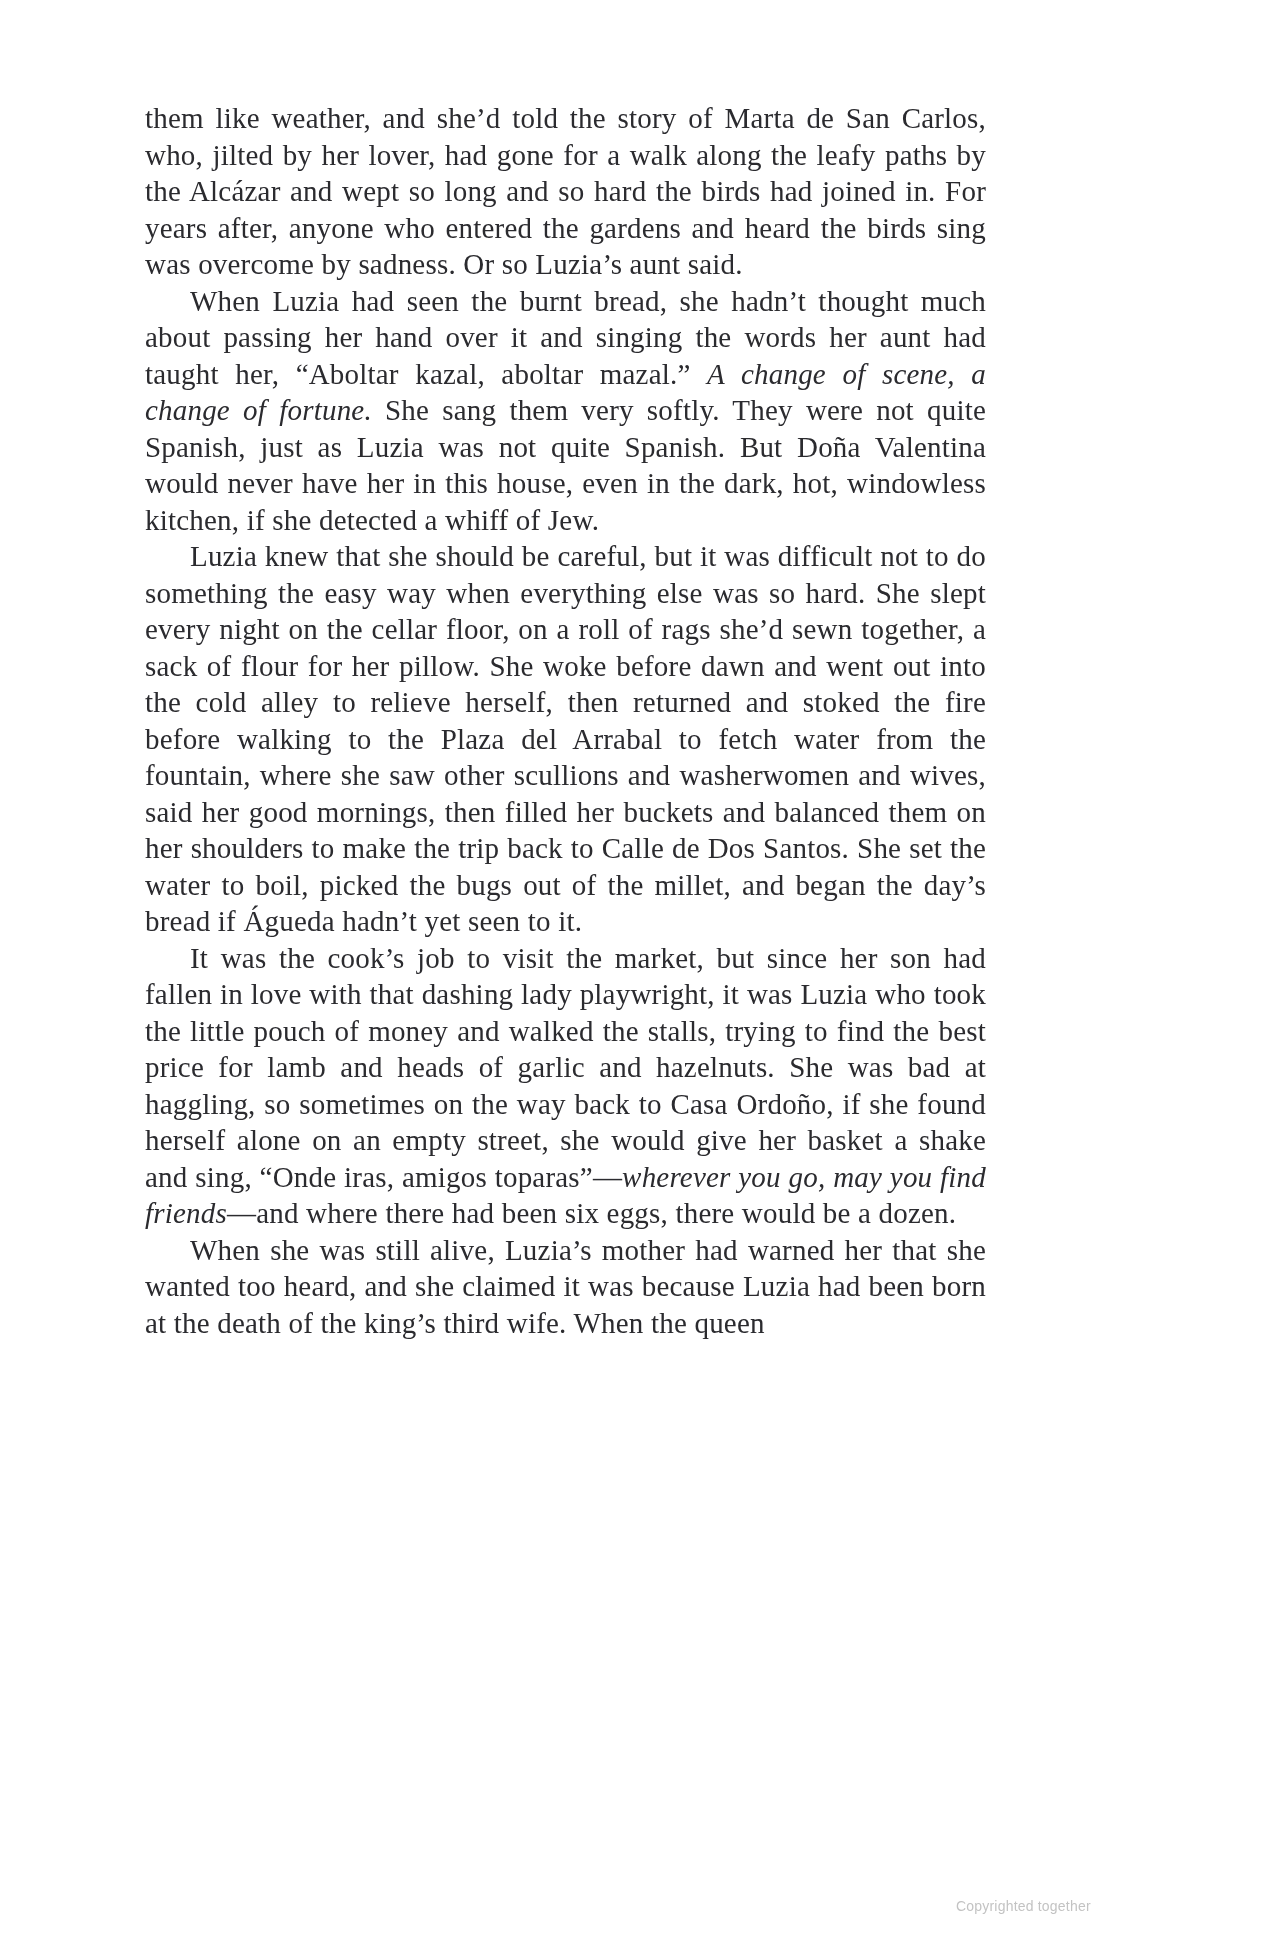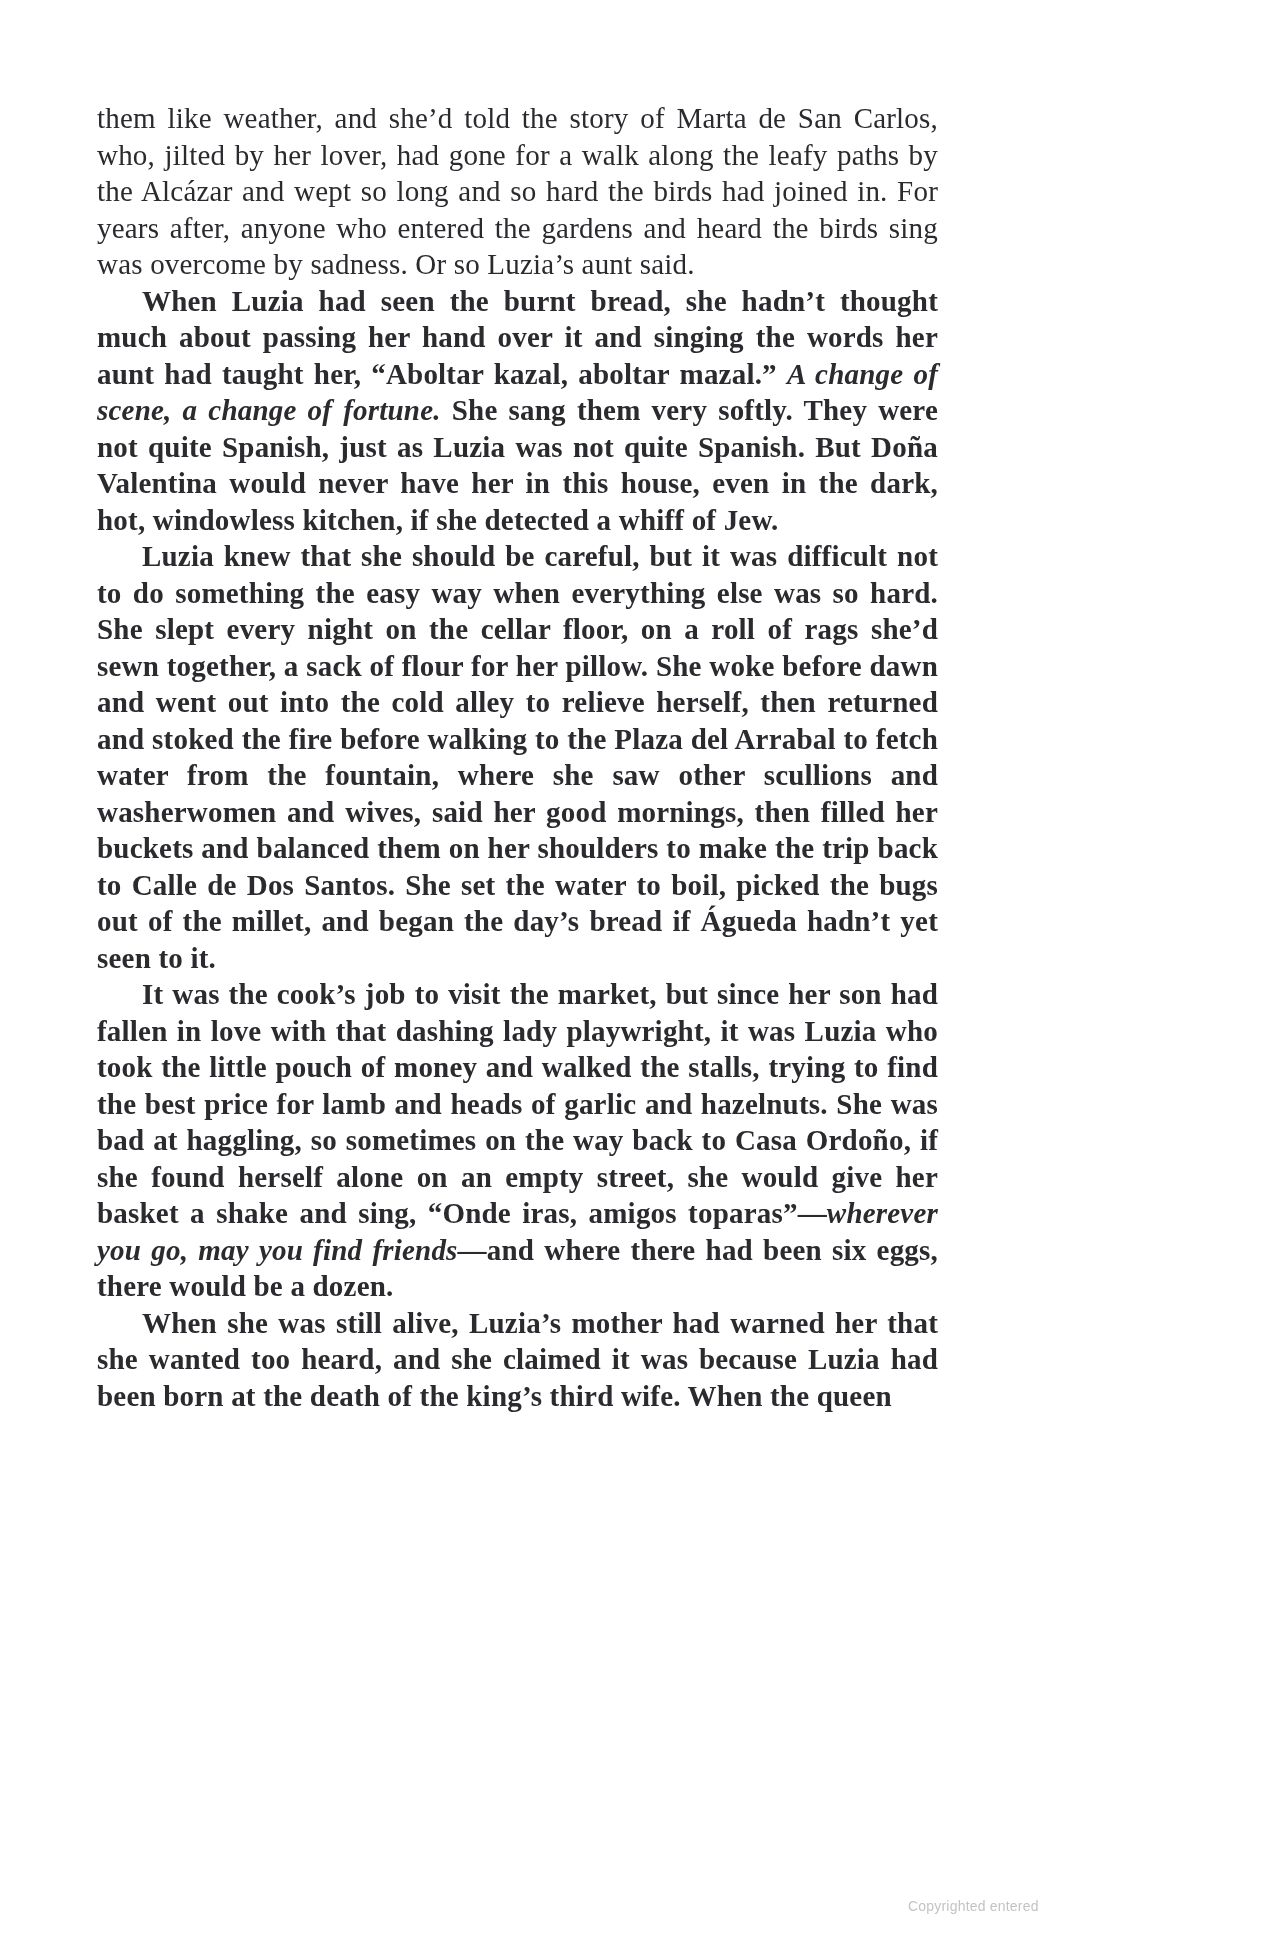--- a/index.html
+++ b/index.html
@@ -11,39 +11,39 @@
     height: 1944px;
     background: #ffffff;
     position: relative;
     overflow: hidden;
     font-family: "Liberation Serif", serif;
   }
   .book-page {
     position: absolute;
     inset: 0;
     background: #ffffff;
+    margin-left: 48px;
   }
   .text-block {
     position: absolute;
     left: 97px;
     top: 100px;
     width: 841px;
     color: #2b2b2f;
     font-size: 29px;
     line-height: 36.5px;
     text-align: justify;
     letter-spacing: 0.2px;
   }
   .text-block p {
     margin: 0;
     padding: 0;
   }
   .text-block p.indent {
     text-indent: 45px;
-    font-weight: bold;
   }
   .italic {
     font-style: italic;
   }
   .watermark {
     position: absolute;
     left: 908px;
     top: 1898px;
     font-family: "Liberation Sans", sans-serif;
     font-size: 14px;
@@ -55,14 +55,14 @@
 <body>
 
 <div class="book-page">
   <div class="text-block">
       <p class=""><span>them like weather, and she’d told the story of Marta de San Carlos, who, jilted by her lover, had gone for a walk along the leafy paths by the Alcázar and wept so long and so hard the birds had joined in. For years after, anyone who entered the gardens and heard the birds sing was overcome by sadness. Or so Luzia’s aunt said.</span></p>
       <p class="indent"><span>When Luzia had seen the burnt bread, she hadn’t thought much about passing her hand over it and singing the words her aunt had taught her, “Aboltar kazal, aboltar mazal.” </span><span class="italic">A change of scene, a change of fortune.</span><span> She sang them very softly. They were not quite Spanish, just as Luzia was not quite Spanish. But Doña Valentina would never have her in this house, even in the dark, hot, windowless kitchen, if she detected a whiff of Jew.</span></p>
       <p class="indent"><span>Luzia knew that she should be careful, but it was difficult not to do something the easy way when everything else was so hard. She slept every night on the cellar floor, on a roll of rags she’d sewn together, a sack of flour for her pillow. She woke before dawn and went out into the cold alley to relieve herself, then returned and stoked the fire before walking to the Plaza del Arrabal to fetch water from the fountain, where she saw other scullions and washerwomen and wives, said her good mornings, then filled her buckets and balanced them on her shoulders to make the trip back to Calle de Dos Santos. She set the water to boil, picked the bugs out of the millet, and began the day’s bread if Águeda hadn’t yet seen to it.</span></p>
       <p class="indent"><span>It was the cook’s job to visit the market, but since her son had fallen in love with that dashing lady playwright, it was Luzia who took the little pouch of money and walked the stalls, trying to find the best price for lamb and heads of garlic and hazelnuts. She was bad at haggling, so sometimes on the way back to Casa Ordoño, if she found herself alone on an empty street, she would give her basket a shake and sing, “Onde iras, amigos toparas”—</span><span class="italic">wherever you go, may you find friends</span><span>—and where there had been six eggs, there would be a dozen.</span></p>
       <p class="indent"><span>When she was still alive, Luzia’s mother had warned her that she wanted too heard, and she claimed it was because Luzia had been born at the death of the king’s third wife. When the queen</span></p>
     </div>
-  <div class="watermark">Copyrighted entered</div>
+  <div class="watermark">Copyrighted together</div>
 </div>
 
 </body></html>

